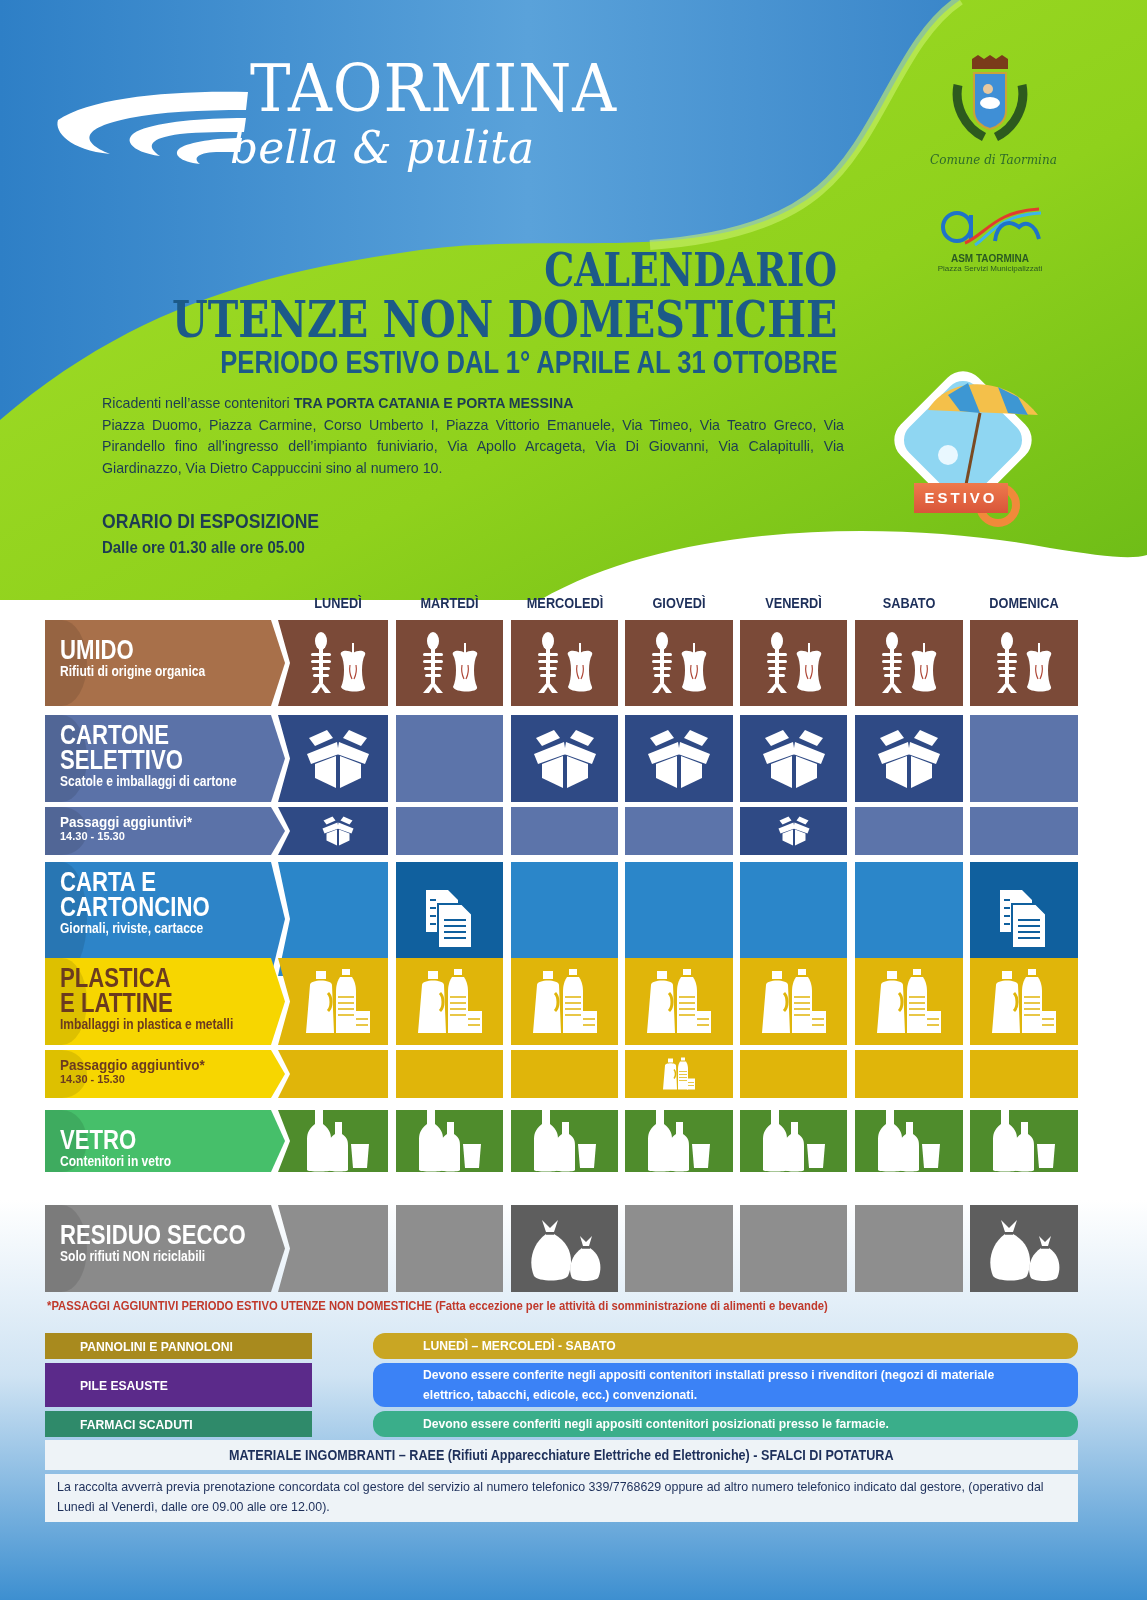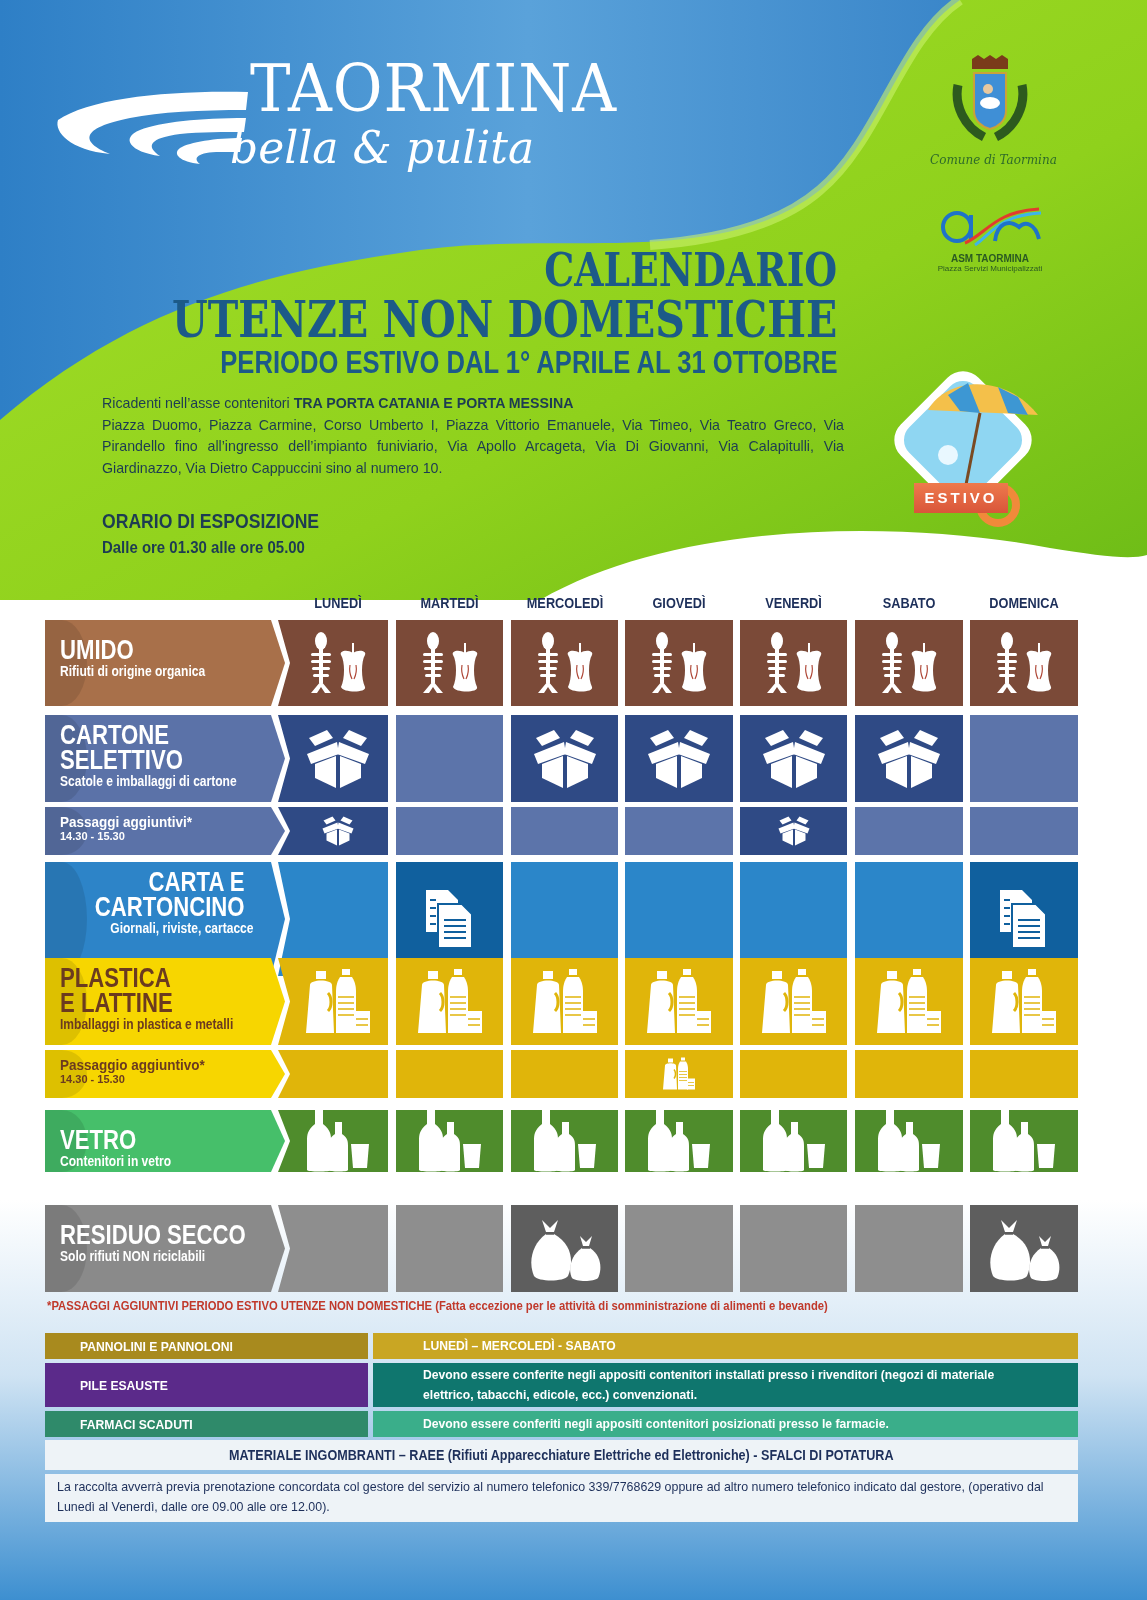--- a/index.html
+++ b/index.html
@@ -80,22 +80,22 @@
   .lbl-small-title { position: relative; font-weight: bold; font-size: 15px; line-height: 17px; white-space: nowrap; transform: scaleX(0.9); transform-origin: left top; }
   .lbl-small-sub { position: relative; font-weight: bold; font-size: 11px; line-height: 13px; white-space: nowrap; }
   .cell { position: absolute; top: 0; height: 100%; display: flex; align-items: center; justify-content: center; }
   .cell.first { clip-path: polygon(0 0, 100% 0, 100% 100%, 0 100%, 12px 50%); }
   .cell svg { display: block; }
   
   .footnote { position: absolute; left: 47px; top: 1299px; font-size: 12.5px; font-weight: bold; color: #d0202a; white-space: nowrap; transform: scaleX(0.9); transform-origin: left top; }
   .footnote span { font-weight: bold; color: #c0392b; }
   
   .info { position: absolute; left: 45px; width: 1033px; color: #fff; font-weight: bold; font-size: 13.5px; }
-  .info .k { position: absolute; left: 0; top: 0; height: 100%; width: 323px; padding-left: 35px; display: flex; align-items: center; }
-  .info .v { position: absolute; left: 328px; top: 0; height: 100%; right: 0; padding-left: 50px; display: flex; align-items: center; line-height: 20px; }
+  .info .k { position: absolute; left: 0; top: 0; height: 100%; width: 267px; padding-left: 35px; display: flex; align-items: center; }
+  .info .v { position: absolute; left: 328px; top: 0; height: 100%; right: 0; padding-left: 50px; display: flex; align-items: center; line-height: 20px; border-radius: 12px; }
   .info .t { transform: scaleX(0.9); transform-origin: left center; display: block; }
   .bulky { position: absolute; left: 45px; top: 1440px; width: 1033px; height: 30px; background: #eef3f7; color: #1d2f5a; font-weight: bold; font-size: 14px; text-align: center; line-height: 30px; }
   .bulky .t { display: inline-block; transform: scaleX(0.9); }
   .note { position: absolute; left: 45px; top: 1474px; width: 1033px; height: 48px; background: #eef3f7; color: #1d2f5a; font-size: 13.5px; padding: 3px 12px; line-height: 20px; }
   .note .t { display: block; transform: scaleX(0.92); transform-origin: left top; width: 1090px; }
 </style>
 </head>
 <body>
 
 <div class="hdr-bg">
@@ -435,21 +435,21 @@
               <path d="M66 26 L36 14 L34 26 L62 36 Z"></path>
               <path d="M12 36 L33 28 V60 L12 50 Z"></path>
               <path d="M58 36 L37 28 V60 L58 50 Z"></path>
             </g>
           </svg>
         </span>
       </div>
       <div class="cell" style="left: 810px; width: 108px; background: rgb(92, 116, 170);"></div>
       <div class="cell" style="left: 925px; width: 108px; background: rgb(92, 116, 170);"></div>
     </div>
-    <div class="row" style="top: 862px; height: 114px; text-align: right;">
+    <div class="row" style="top: 862px; height: 114px;">
       <div class="lbl" style="background: rgb(45, 132, 200); padding-top: 8px;">
         <div class="shade"></div>
         <div class="lbl-title" style="color: rgb(255, 255, 255);">CARTA E</div>
         <div class="lbl-title" style="color: rgb(255, 255, 255);">CARTONCINO</div>
         <div class="lbl-sub" style="color: rgb(255, 255, 255);">Giornali, riviste, cartacce</div>
       </div>
       <div class="cell first" style="left: 233px; width: 110px; background: rgb(43, 134, 201);"></div>
       <div class="cell" style="left: 351px; width: 107px; background: rgb(16, 96, 158);">
         <span>
           <svg width="60" height="66" viewBox="0 0 60 66">
@@ -845,21 +845,21 @@
       <span class="t">PANNOLINI E PANNOLONI</span>
     </div>
   <div class="v" style="background:#c9a623">
       <span class="t">LUNEDÌ – MERCOLEDÌ - SABATO</span>
     </div>
 </div>
 <div class="info" style="top:1363px;height:44px">
   <div class="k" style="background:#5b2a8a">
       <span class="t">PILE ESAUSTE</span>
     </div>
-  <div class="v" style="background:#0f766e">
+  <div class="v" style="background:#3b82f6">
       <span class="t" style="width:660px">Devono essere conferite negli appositi contenitori installati presso i rivenditori (negozi di materiale elettrico, tabacchi, edicole, ecc.) convenzionati.</span>
     </div>
 </div>
 <div class="info" style="top:1411px;height:26px">
   <div class="k" style="background:#2f8a6a">
       <span class="t">FARMACI SCADUTI</span>
     </div>
   <div class="v" style="background:#3aae8a">
       <span class="t">Devono essere conferiti negli appositi contenitori posizionati presso le farmacie.</span>
     </div>

